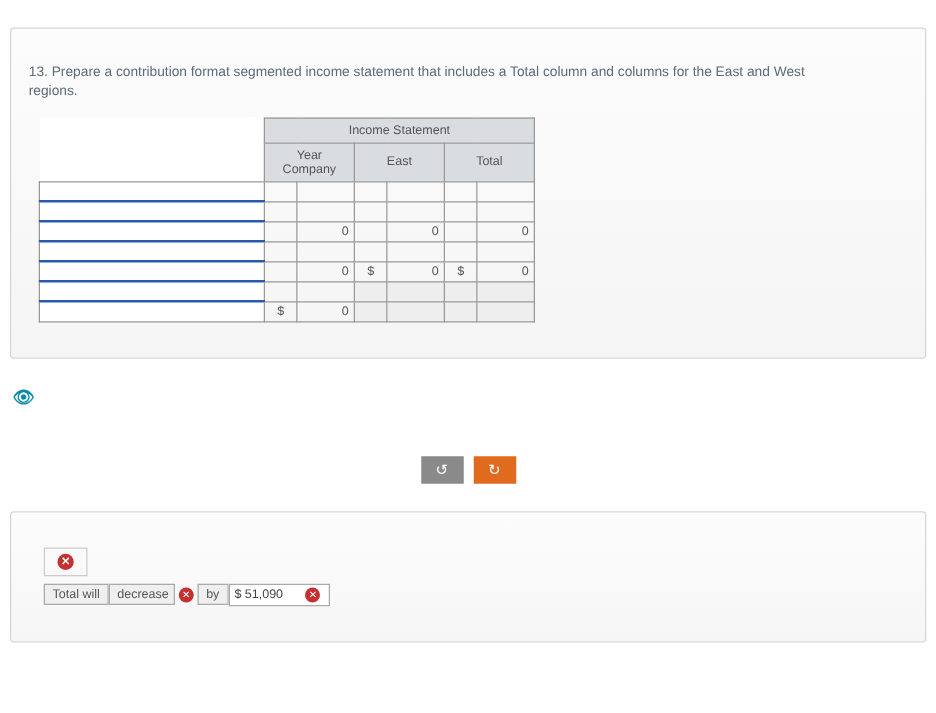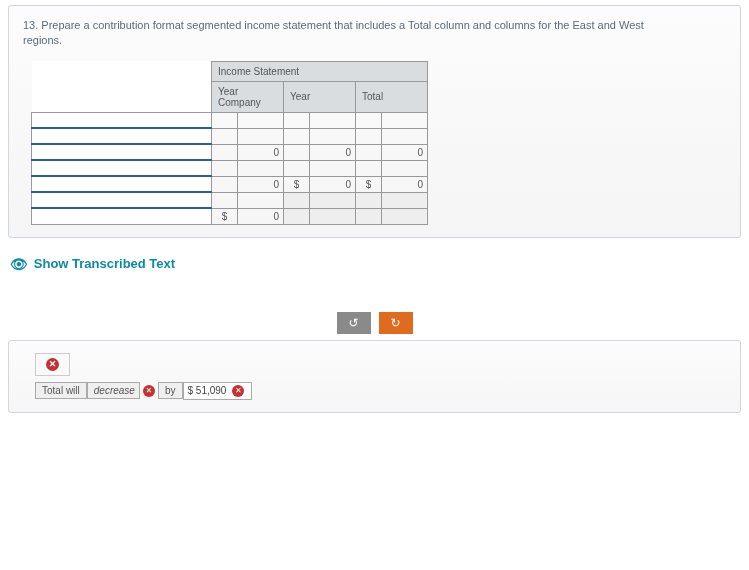--- a/index.html
+++ b/index.html
@@ -1,56 +1,56 @@
 <!DOCTYPE html>
 <html><head>
 <meta charset="utf-8">
 <style>
   * { box-sizing: border-box; margin: 0; padding: 0; }
   body { font-family: Arial, sans-serif; background: #fff; width: 749px; font-size: 11px; color: #444; }
-  .panel { border: 1px solid #d0d7de; border-radius: 3px; margin: 5px 8px; padding: 12px 14px; background: #fefefe; }
+  .panel { border: 1px solid #d0d7de; border-radius: 3px; margin: 22px 8px; padding: 28px 14px; background: #fefefe; }
   .p13 { background: linear-gradient(to bottom, #fcfcfc, #f5f5f5); }
   .prompt { color: #5a6b7b; font-size: 11px; line-height: 1.4; margin-bottom: 12px; max-width: 640px; }
   .tbl { border-collapse: collapse; margin-left: 8px; }
   .tbl td, .tbl th { border: 1px solid #999; font-size: 10px; color: #555; }
-  .tbl th { background: #d9dde0; text-align: left; font-weight: normal; padding: 4px 6px; }
+  .tbl th { background: #d9dde0; text-align: center; font-weight: normal; padding: 4px 6px; }
   .h-title { background: #d9dde0; }
   .lbl-cell { width: 180px; height: 16px; background: #fff; }
   .narrow { width: 26px; text-align: center; }
   .num { width: 46px; text-align: right; padding-right: 4px; }
   .blue-bottom { border-bottom: 2px solid #2b5aa8 !important; }
   .show-trans { color: #0b8aa8; font-weight: 700; font-size: 13px; margin: 18px 10px; display: flex; align-items: center; gap: 6px; cursor: pointer; }
   .show-trans .eye { font-size: 14px; }
   .nav { display: flex; gap: 8px; justify-content: center; margin: 40px 0 6px; }
   .nav-btn { width: 34px; height: 22px; display: flex; align-items: center; justify-content: center; color: #fff; font-size: 12px; }
   .nav-prev { background: #8a8a8a; }
   .nav-next { background: #e06b1f; }
   .feedback { display: inline-flex; align-items: center; gap: 5px; background: #f9f9f9; border: 1px solid #ccc; padding: 4px 10px; font-size: 10.5px; margin: 0 0 6px 12px; }
   .feedback .x { width: 13px; height: 13px; border-radius: 50%; background: #c53030; color: #fff; display: inline-flex; align-items: center; justify-content: center; font-size: 9px; font-weight: bold; }
   .answer-row { display: flex; align-items: center; margin-left: 12px; font-size: 10px; }
   .cell-box { border: 1px solid #aaa; padding: 2px 6px; background: #efefef; color: #555; }
-  .cell-box.dropdown { padding-right: 4px; font-style: italic; }
+  .cell-box.dropdown { padding-right: 4px; }
   .x-small { width: 12px; height: 12px; border-radius: 50%; background: #c53030; color: #fff; display: inline-flex; align-items: center; justify-content: center; font-size: 8px; margin: 0 3px; flex-shrink: 0; }
-  .amt-box { border: 1px solid #aaa; background: #fff; padding: 2px 4px; display: inline-flex; align-items: center; gap: 3px; text-align: center; }
+  .amt-box { border: 1px solid #aaa; background: #fff; padding: 2px 4px; display: inline-flex; align-items: center; gap: 15px; text-align: center; }
 </style>
 </head>
 <body>
 
 <div class="panel p13">
   <p class="prompt">13. Prepare a contribution format segmented income statement that includes a Total column and columns for the East and West regions.</p>
   <table class="tbl">
     <tbody>
         <tr>
           <td class="lbl-cell" style="border:none"></td>
           <th class="h-title" colspan="6">Income Statement</th>
         </tr>
     <tr>
       <td class="lbl-cell" style="border:none"></td>
       <th colspan="2">Year Company</th>
-      <th colspan="2">Year</th>
+      <th colspan="2">East</th>
       <th colspan="2">Total</th>
     </tr>
     <tr>
           <td class="lbl-cell blue-bottom"></td>
           <td class="narrow"></td>
           <td class="num"></td>
           <td class="narrow"></td>
           <td class="num"></td>
           <td class="narrow"></td>
           <td class="num"></td>
@@ -108,21 +108,20 @@
           <td class="num" style="background:#eee"></td>
           <td class="narrow" style="background:#eee"></td>
           <td class="num" style="background:#eee"></td>
         </tr>
   </tbody>
     </table>
 </div>
 
 <div class="show-trans">
   <span class="eye">👁</span>
-  <span>Show Transcribed Text</span>
 </div>
 
 <div class="nav">
   <div class="nav-btn nav-prev">
       <span>↺</span>
     </div>
   <div class="nav-btn nav-next">
       <span>↻</span>
     </div>
 </div>

